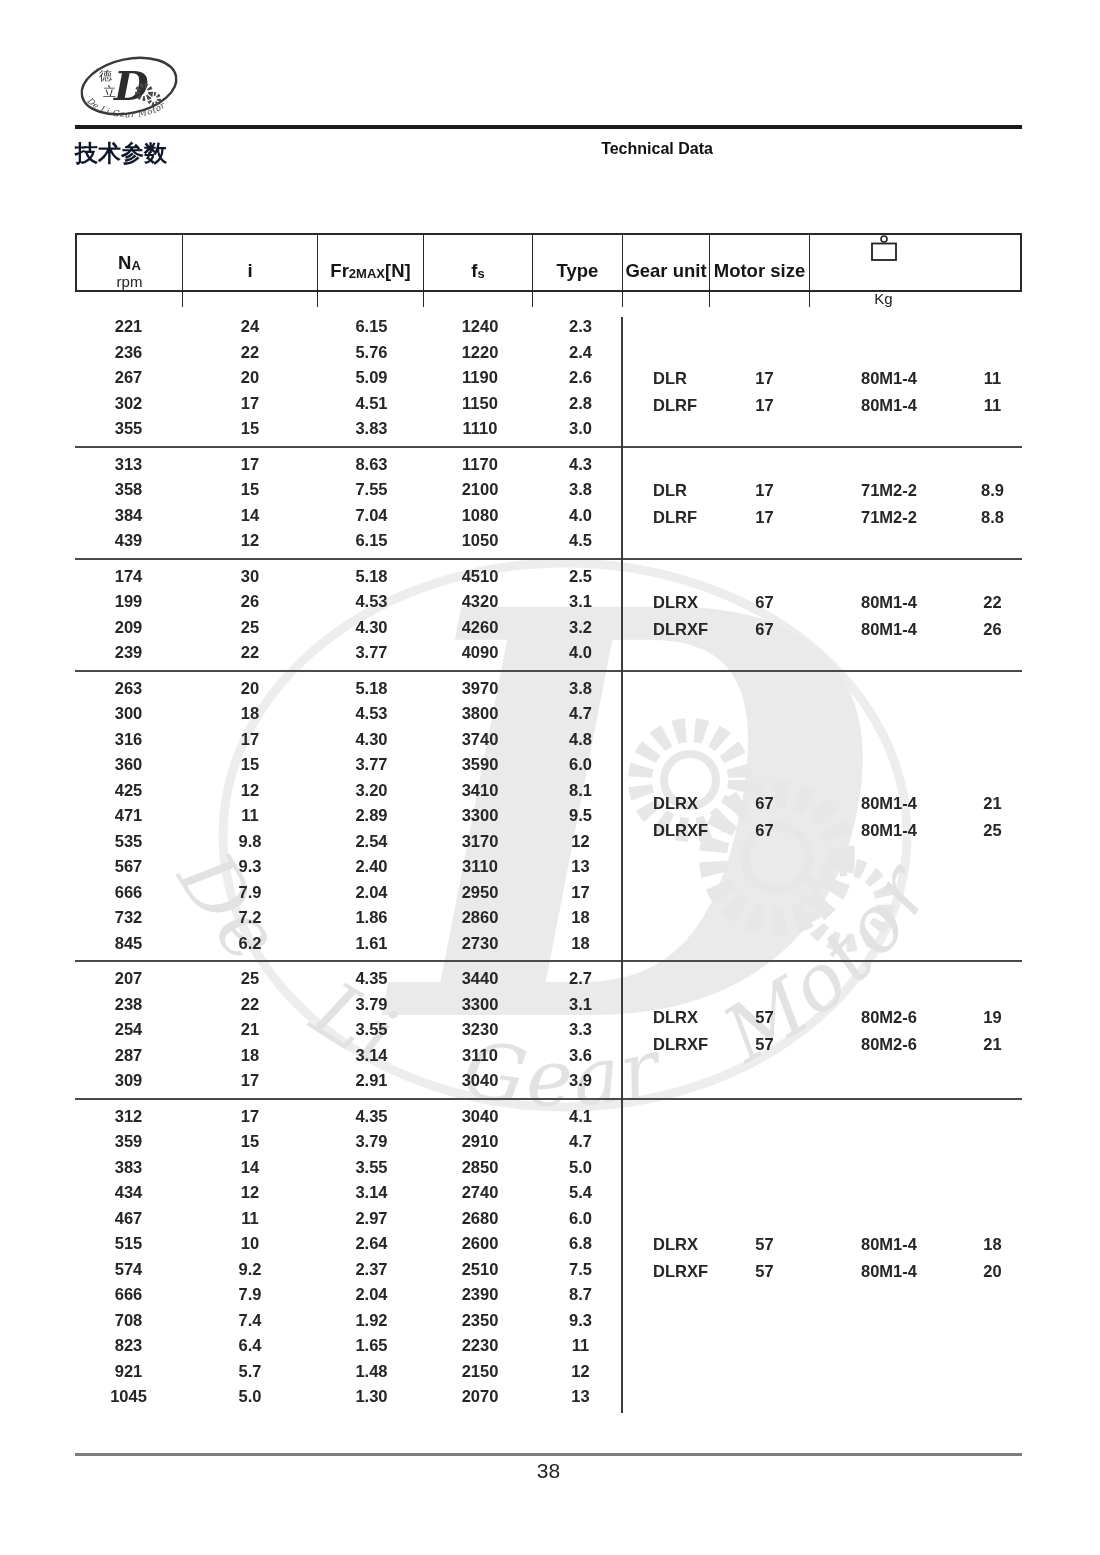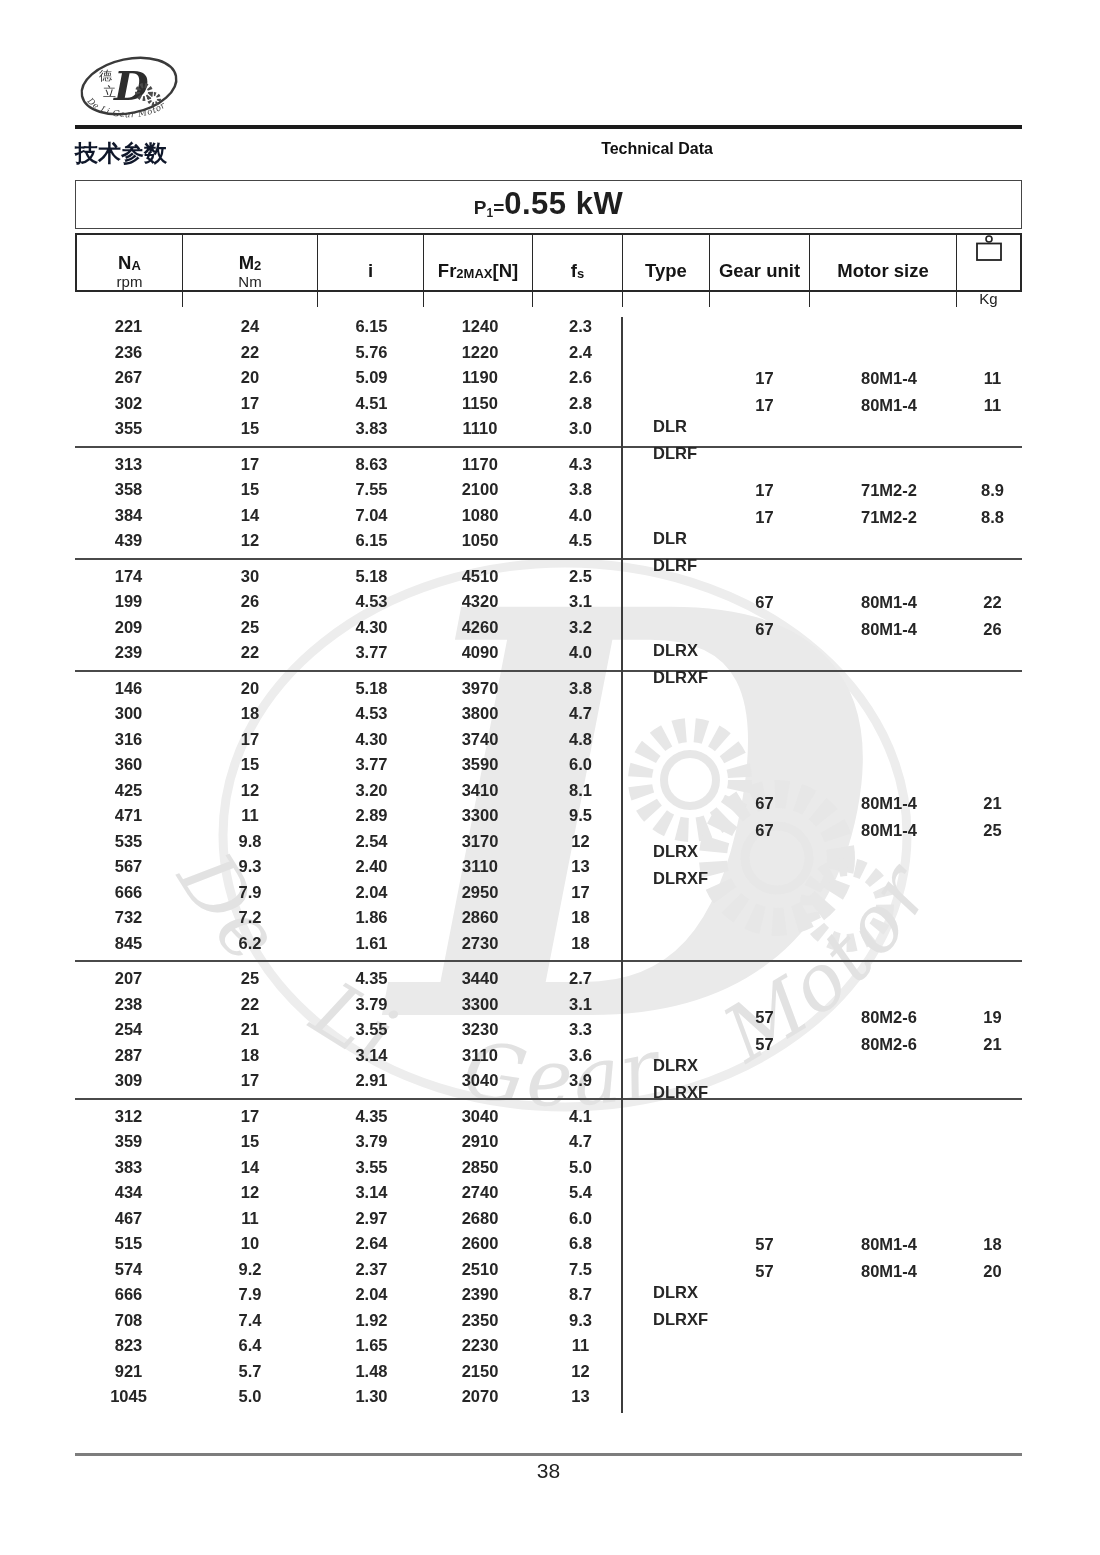--- a/index.html
+++ b/index.html
@@ -40,21 +40,21 @@
   .v-divider{position:absolute;left:546px;top:7px;bottom:1px;width:2px;background:#3c3c3c;z-index:2;}
   .groups{position:relative;z-index:1;}
   .group{position:relative;padding:4px 0;font-weight:bold;}
   .group.sep{border-bottom:2px solid #4a4a4a;}
   .d-row{display:grid;grid-template-columns:107px 136px 107px 110px 91px;height:25.5px;
          line-height:25.5px;}
   .d-cell{text-align:center;font-size:16.5px;color:#262626;}
   .type-block{position:absolute;left:551px;width:396px;}
   .t-row{display:grid;grid-template-columns:88px 101px 148px 59px;height:27px;line-height:27px;}
   .t-cell{text-align:center;font-size:16.5px;color:#262626;}
-  .t-cell.c0{text-align:left;padding-left:27px;margin-top:48px;}
+  .t-cell.c0{text-align:left;padding-left:27px;}
 
   
   .footer-line{position:absolute;left:0;top:1453px;width:947px;height:3px;background:#7d7d7d;}
   .page-num{position:absolute;left:0;top:1459px;width:947px;text-align:center;font-size:21px;color:#222;}
 
   
   .watermark{position:absolute;left:75px;top:540px;width:947px;height:640px;z-index:0;pointer-events:none;}
 </style>
 </head>
 <body>
@@ -99,32 +99,25 @@
         </text>
       </svg>
     </div>
 
 
     <div class="rule"></div>
 
     <div class="sec-cn">技术参数</div>
     <div class="sec-en">Technical Data</div>
 
-    <div class="power-box">
-      <span class="sm">P</span><span class="sub">1</span><span class="sm">=</span><span class="big">0.55 kW</span>
-    </div>
 
     <div class="thead" id="header-row">
         <div class="h-cell">
           <div class="h-main"><span>N</span><span class="hs">A</span></div>
           <div class="h-unit">rpm</div>
-        </div>
-        <div class="h-cell">
-          <div class="h-main"><span>M</span><span class="hs">2</span></div>
-          <div class="h-unit">Nm</div>
         </div>
         <div class="h-cell">
           <div class="h-main"><span>i</span></div>
         </div>
         <div class="h-cell">
           <div class="h-main"><span>Fr</span><span class="hs">2MAX</span><span>[N]</span></div>
         </div>
         <div class="h-cell">
           <div class="h-main"><span>f</span><span class="hs">s</span></div>
         </div>
@@ -283,21 +276,21 @@
               <div class="t-row">
                 <div class="t-cell c0">DLRXF</div>
                 <div class="t-cell c1">67</div>
                 <div class="t-cell c2">80M1-4</div>
                 <div class="t-cell c3">26</div>
               </div>
             </div>
           </div>
           <div class="group sep">
             <div class="d-row">
-              <div class="d-cell">146</div>
+              <div class="d-cell">263</div>
               <div class="d-cell">20</div>
               <div class="d-cell">5.18</div>
               <div class="d-cell">3970</div>
               <div class="d-cell">3.8</div>
             </div>
             <div class="d-row">
               <div class="d-cell">300</div>
               <div class="d-cell">18</div>
               <div class="d-cell">4.53</div>
               <div class="d-cell">3800</div>

